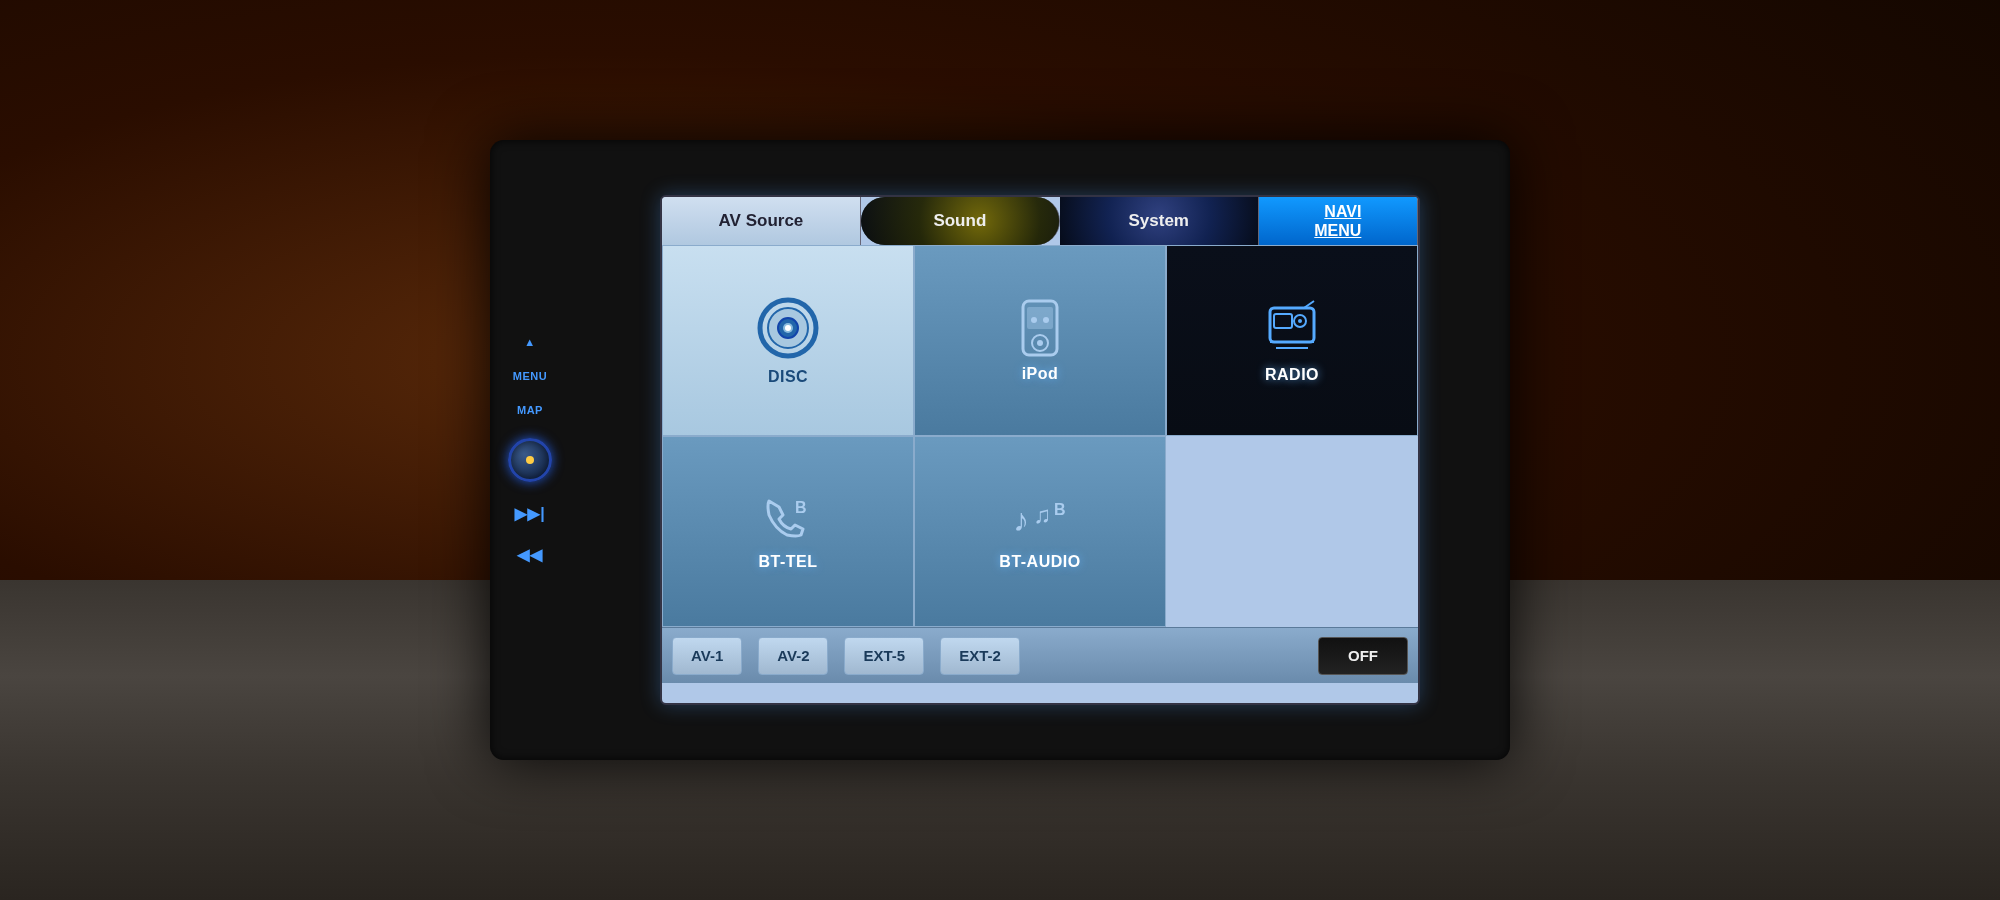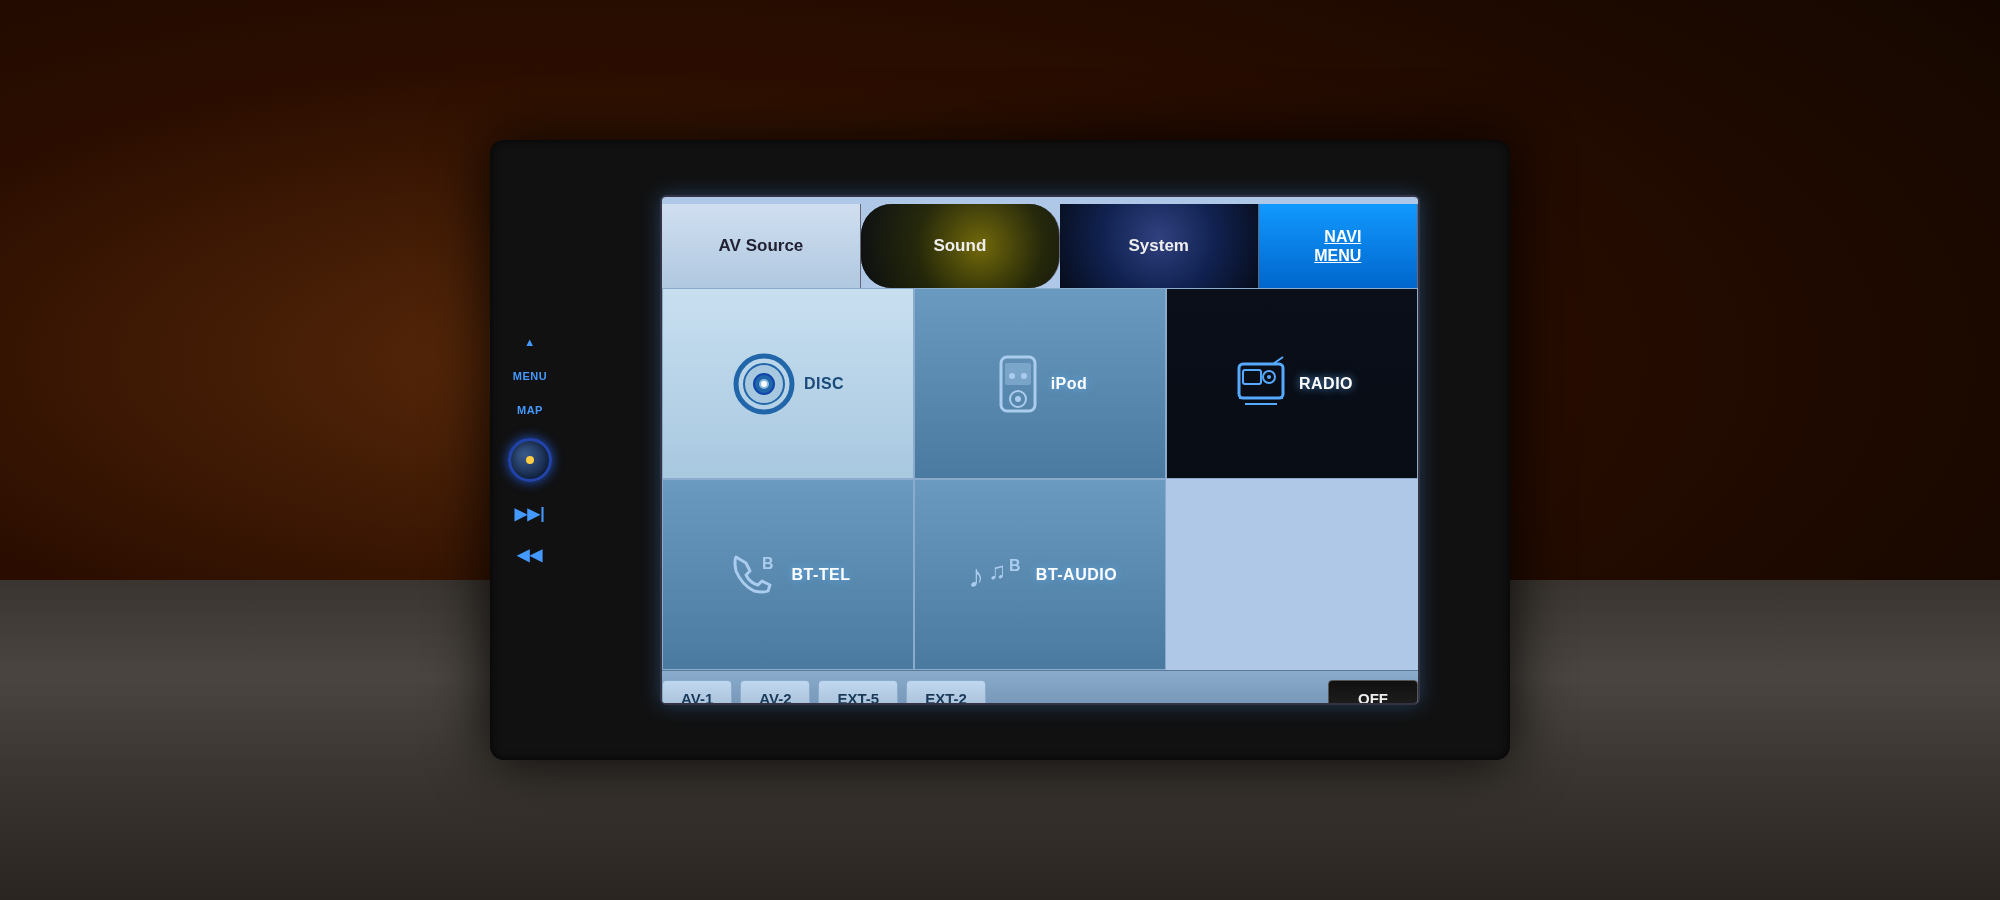--- a/index.html
+++ b/index.html
@@ -105,23 +105,22 @@
       overflow: hidden;
       position: relative;
       margin-left: 80px;
       border: 2px solid #334;
       box-shadow: 0 0 20px rgba(80,160,255,0.3);
     }
 
     
     .nav-tabs {
       display: flex;
-      height: 84px;
-      width: 100%;
-      margin-top: 7px;
+      height: 48px;
+      width: 100%;
     }
 
     .nav-tab {
       flex: 1;
       display: flex;
       align-items: center;
       justify-content: center;
       cursor: pointer;
       position: relative;
       border-right: 1px solid #667;
@@ -190,21 +189,21 @@
     .main-grid {
       display: grid;
       grid-template-rows: 1fr 1fr;
       grid-template-columns: 1fr 1fr 1fr;
       flex: 1;
       height: calc(100% - 68px - 56px);
     }
 
     .grid-item {
       display: flex;
-      flex-direction: row;
+      flex-direction: column;
       align-items: center;
       justify-content: center;
       cursor: pointer;
       border: 1px solid #8aabcc;
       gap: 8px;
     }
 
     .grid-item.light {
       background: linear-gradient(to bottom, #c8dff0, #a8c8e0);
     }
@@ -252,22 +251,22 @@
       width: 60px;
       height: 58px;
     }
 
     
     .bottom-bar {
       height: 56px;
       background: linear-gradient(to bottom, #8aabcc, #6a8bac);
       display: flex;
       align-items: center;
-      padding: 0 0;
-      gap: 8px;
+      padding: 0 10px;
+      gap: 16px;
       border-top: 1px solid #5a7a9a;
     }
 
     .bottom-btn {
       height: 38px;
       padding: 0 18px;
       background: linear-gradient(to bottom, #c0d8ef, #a0b8d0);
       border: 1px solid #8aabcc;
       border-radius: 4px;
       color: #1a3a5a;

